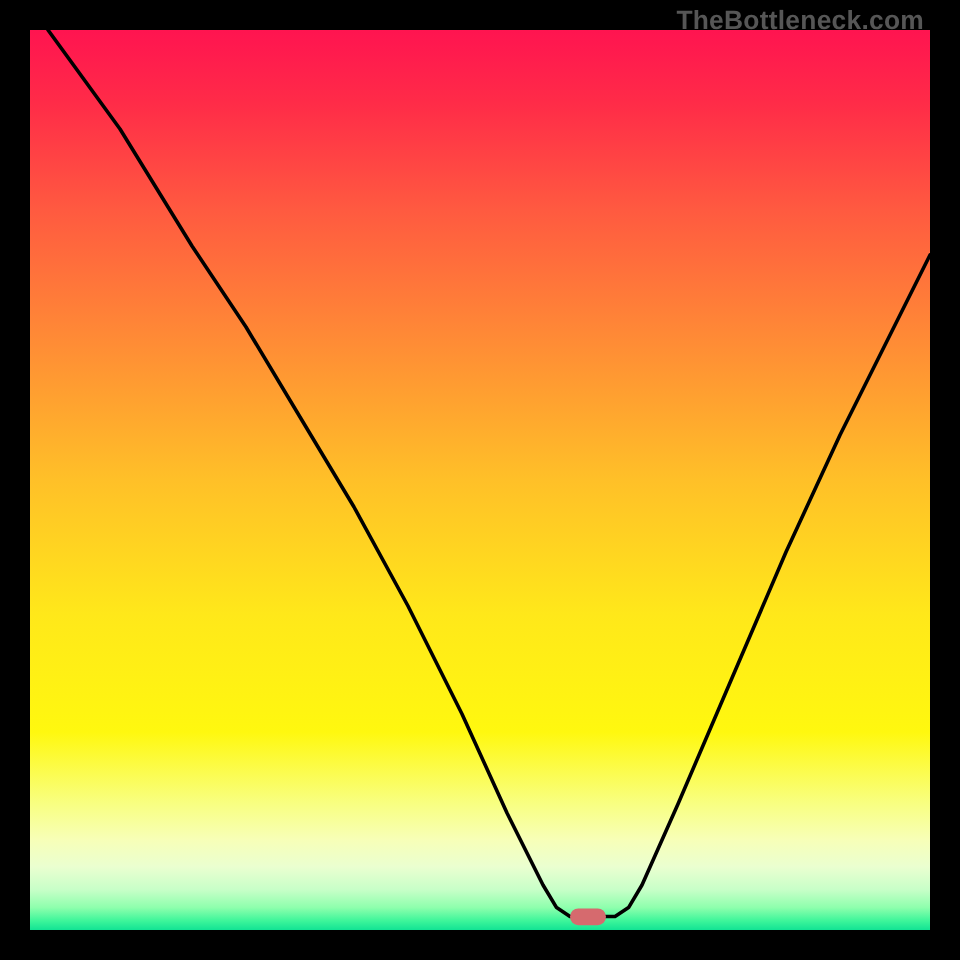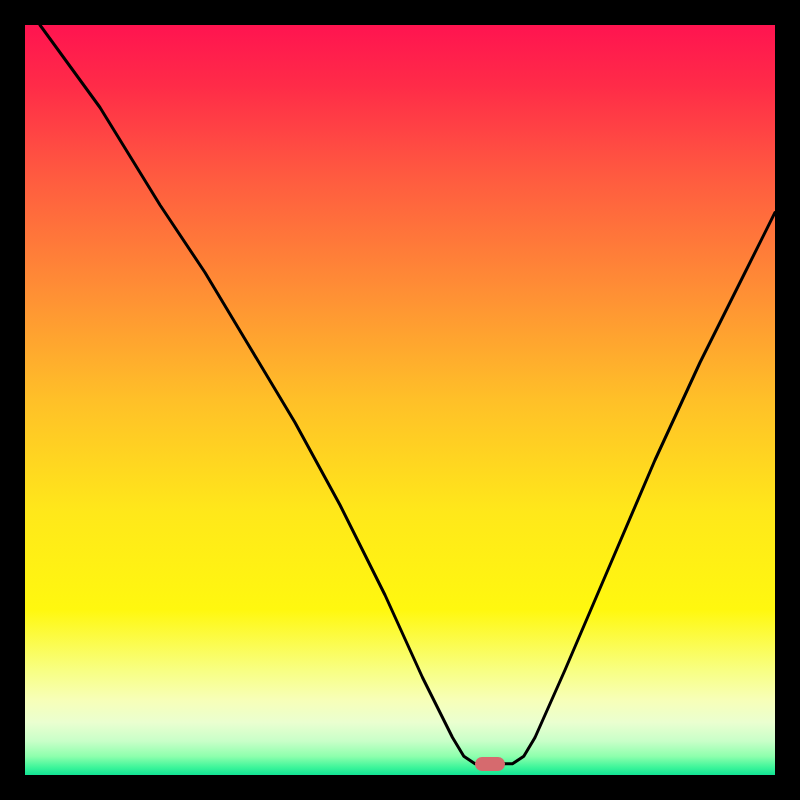--- a/index.html
+++ b/index.html
@@ -76,13 +76,14 @@
       <rect x="0" y="0" width="750" height="750" fill="url(#bg-grad)"></rect>
     </svg>
 
     <svg class="curve" viewBox="0 0 750 750" preserveAspectRatio="none" width="750" height="750">
       <path id="curve-path" fill="none" stroke="#000" stroke-width="3" stroke-linecap="round" stroke-linejoin="round" d="M15.0 0.0 L75.0 82.5 L135.0 180.0 L180.0 247.5 L225.0 322.5 L270.0 397.5 L315.0 480.0 L360.0 570.0 L397.5 652.5 L427.5 712.5 L438.8 731.3 L450.0 738.8 L487.5 738.8 L498.8 731.3 L510.0 712.5 L540.0 645.0 L585.0 540.0 L630.0 435.0 L675.0 337.5 L720.0 247.5 L750.0 187.5"></path>
     </svg>
 
     <div class="indicator" id="indicator" style="left: 465px; top: 738.75px; background: rgb(214, 106, 110);"></div>
   </div>
 
+  <div class="watermark">TheBottleneck.com</div>
 </div>
 
 </body></html>

